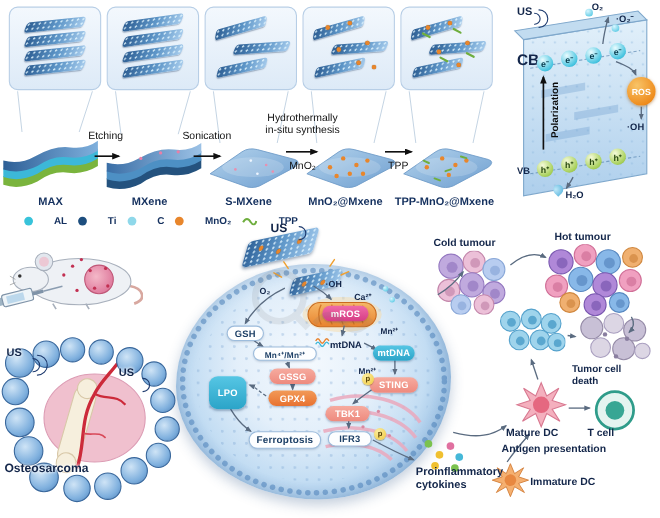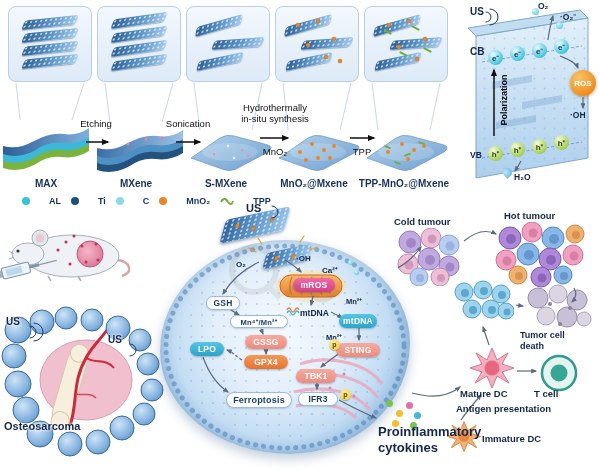--- a/index.html
+++ b/index.html
@@ -242,21 +242,21 @@
       <polygon points="34,116 74,109 74,116 34,123"></polygon>
     </g>
     <line x1="20" y1="56" x2="120" y2="40" stroke="#4a7aa8" stroke-dasharray="3 2" opacity=".6"></line>
     <line x1="20" y1="152" x2="120" y2="136" stroke="#4a7aa8" stroke-dasharray="3 2" opacity=".6"></line>
   </svg>
   <div class="lbl" style="left:470px;top:6px;width:24px;font-size:10px">US</div>
   <div class="lbl" style="left:538px;top:1px;width:22px;font-size:8.5px">O₂</div>
   <div class="lbl" style="left:560px;top:12px;width:36px;font-size:8.5px">·O₂⁻</div>
   <span class="cdot" style="left:532px;top:8px"></span>
   <span class="cdot" style="left:556px;top:22px"></span>
-  <div class="lbl" style="left:470px;top:46px;width:20px;font-size:10px">CB</div>
+  <div class="lbl" style="left:470px;top:46px;width:20px;font-size:14px">CB</div>
   <div class="lbl" style="left:470px;top:150px;width:20px;font-size:8.5px">VB</div>
   <span class="chip echip" style="left:488px;top:50px">e⁻</span>
   <span class="chip echip" style="left:510px;top:46px">e⁻</span>
   <span class="chip echip" style="left:532px;top:43px">e⁻</span>
   <span class="chip echip" style="left:554px;top:39px">e⁻</span>
   <span class="chip hchip" style="left:488px;top:146px">h⁺</span>
   <span class="chip hchip" style="left:510px;top:142px">h⁺</span>
   <span class="chip hchip" style="left:532px;top:139px">h⁺</span>
   <span class="chip hchip" style="left:554px;top:135px">h⁺</span>
   <div class="polar">Polarization</div>
@@ -401,38 +401,38 @@
   <div class="lbl" style="left:296px;top:254px;width:26px;font-size:8px">·OH</div>
   <div class="lbl" style="left:322px;top:266px;width:28px;font-size:8px">Ca²⁺</div>
   <span class="cdot" style="left:348px;top:260px;width:5px;height:5px"></span>
   <span class="cdot" style="left:354px;top:270px;width:5px;height:5px"></span>
   <div class="pill mag" style="left:293px;top:278px;width:42px;height:14px">mROS</div>
   <div class="lbl" style="left:300px;top:308px;width:38px;font-size:8.5px">mtDNA</div>
   <div class="pill wht" style="left:206px;top:296px;width:34px;height:14px">GSH</div>
   <div class="pill wht" style="left:230px;top:315px;width:58px;height:13px;font-size:7.5px">Mn⁴⁺/Mn²⁺</div>
   <div class="pill sal" style="left:245px;top:335px;width:42px;height:14px">GSSG</div>
   <div class="pill org" style="left:244px;top:355px;width:44px;height:14px">GPX4</div>
-  <div class="pill cyn" style="left:190px;top:342px;width:34px;height:14px">LPO</div>
+  <div class="pill cyn" style="left:190px;top:342px;width:34px;height:30px">LPO</div>
   <div class="pill wht" style="left:226px;top:392px;width:66px;height:16px;font-size:9px">Ferroptosis</div>
   <div class="pill cyn" style="left:339px;top:314px;width:38px;height:14px">mtDNA</div>
   <div class="lbl" style="left:346px;top:297px;width:28px;font-size:7.5px">Mn²⁺</div>
   <div class="lbl" style="left:326px;top:333px;width:28px;font-size:7.5px">Mn²⁺</div>
   <div class="pill sal" style="left:336px;top:343px;width:44px;height:14px">STING</div>
   <span class="pcircle" style="left:329px;top:339px">p</span>
   <div class="pill sal" style="left:296px;top:369px;width:40px;height:14px">TBK1</div>
   <div class="pill wht" style="left:298px;top:392px;width:40px;height:14px">IFR3</div>
   <span class="pcircle" style="left:340px;top:389px">p</span>
 
   <span class="ctd" style="left:386px;top:400px;background:#7bc24e"></span>
   <span class="ctd" style="left:396px;top:410px;background:#f0c030"></span>
   <span class="ctd" style="left:406px;top:402px;background:#e070a0"></span>
   <span class="ctd" style="left:414px;top:412px;background:#45b8d8"></span>
   <span class="ctd" style="left:392px;top:420px;background:#f0c030"></span>
   <span class="ctd" style="left:410px;top:422px;background:#7bc24e"></span>
-  <div class="lbl" style="left:378px;top:424px;width:78px;font-size:13px">
+  <div class="lbl" style="left:378px;top:424px;width:78px;font-size:10px">
     <div>Proinflammatory</div>
     <div>cytokines</div>
   </div>
 
   <div class="lbl" style="left:394px;top:216px;width:72px">Cold tumour</div>
   <svg class="ill" style="left:396px;top:228px" width="66" height="58">
     <g stroke-width="1">
       <circle cx="14" cy="14" r="11" fill="#c0aade" stroke="#9478c0"></circle>
         <circle cx="15" cy="15" r="5" fill="#9478c0" opacity=".7"></circle>
       <circle cx="35" cy="10" r="10" fill="#ecc0d8" stroke="#c488ac"></circle>

